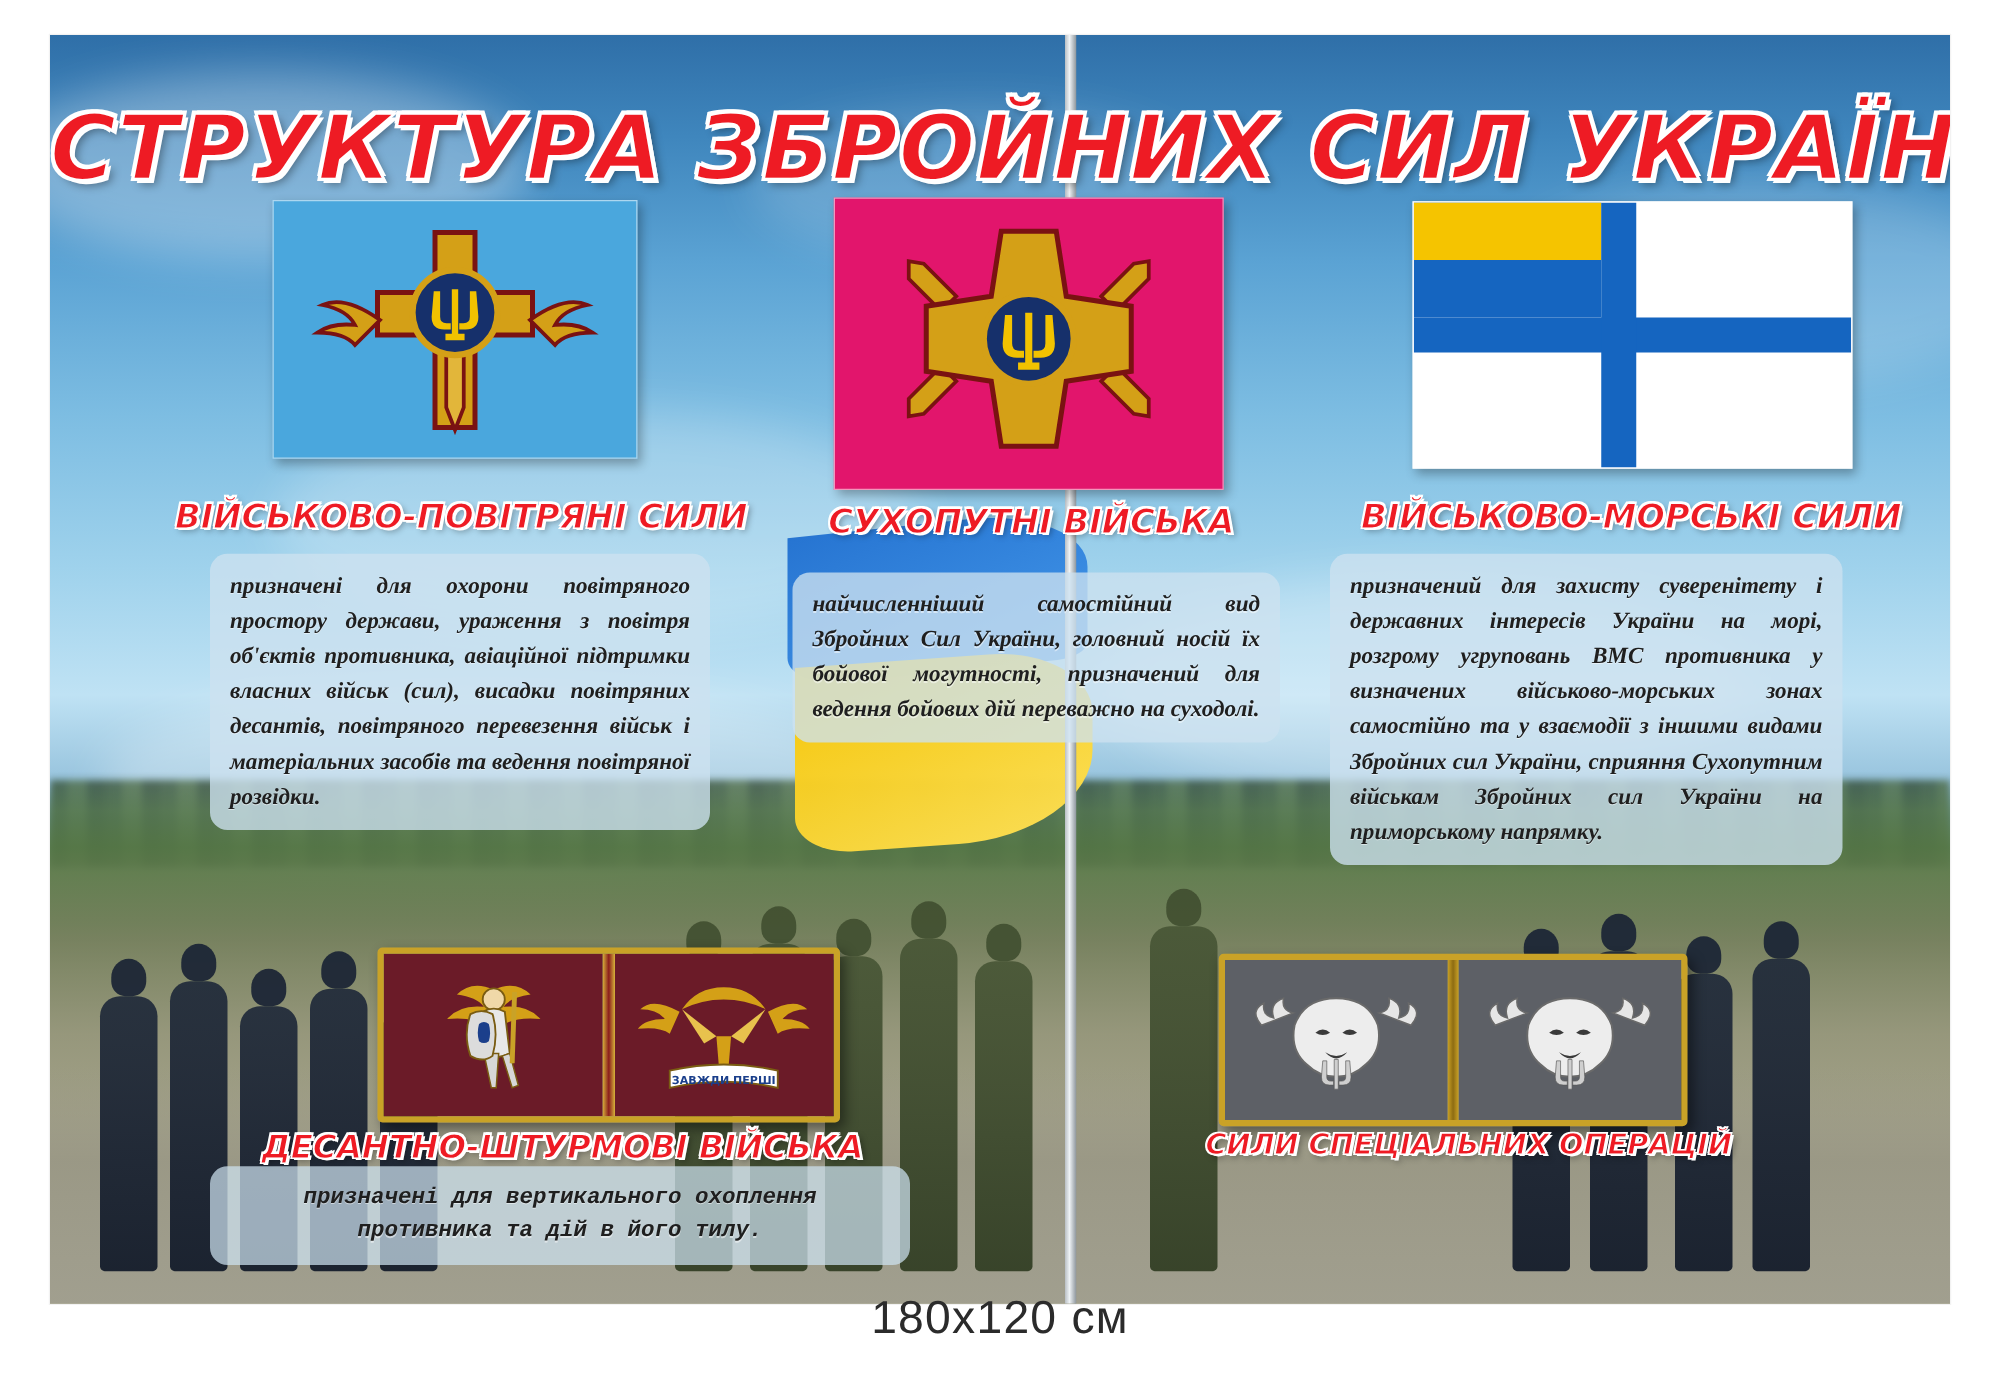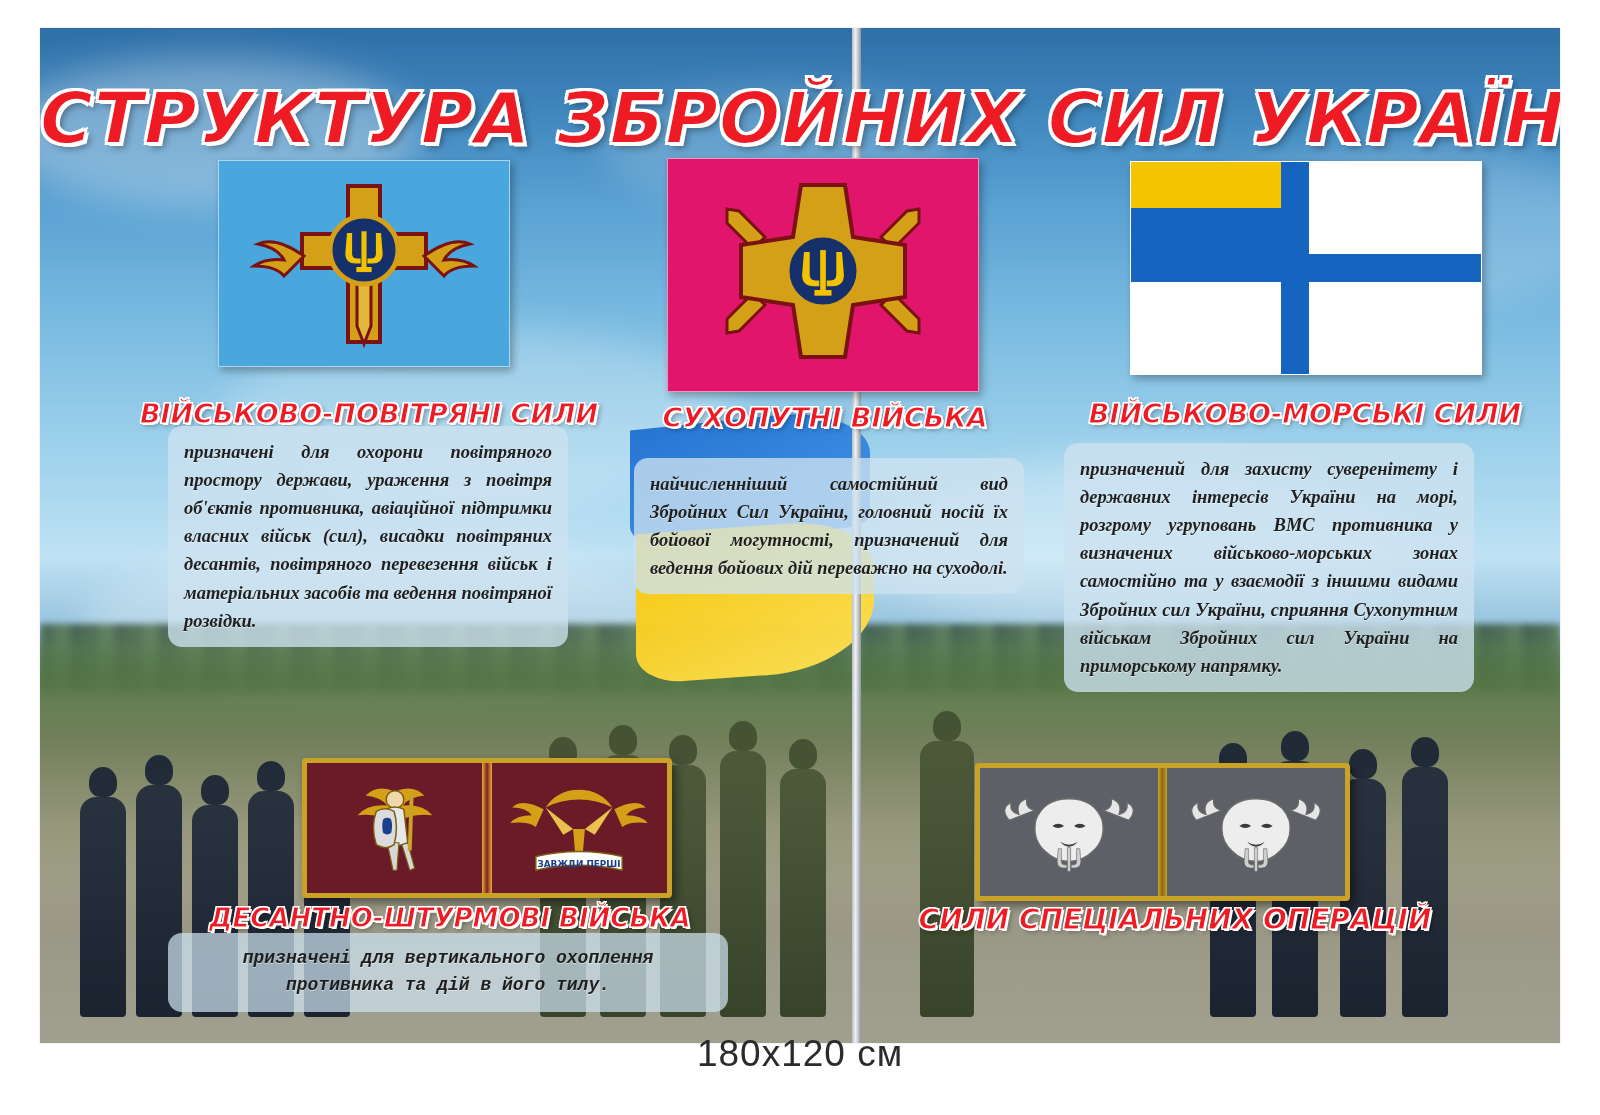--- a/index.html
+++ b/index.html
@@ -199,39 +199,39 @@
        1px -1px 0 #ffffff,
       -1px  1px 0 #ffffff,
        3px 3px 5px rgba(0,0,0,0.35);
     white-space: nowrap;
     text-align: center;
   }
   .h-af   { left: 94px;  top: 370px; width: 470px; }
   .h-land { left: 570px; top: 374px; width: 430px; }
   .h-navy { left: 1010px; top: 370px; width: 510px; }
   .h-air-assault { left: 130px; top: 875px; width: 560px; font-size: 26px; }
-  .h-sof  { left: 855px; top: 875px; width: 560px; font-size: 28px; }
+  .h-sof  { left: 855px; top: 875px; width: 560px; font-size: 23px; }
 
   
   .desc {
     position: absolute;
     background: rgba(205,226,240,0.78);
     border-radius: 14px;
     padding: 12px 16px;
     box-sizing: border-box;
     font-family: "Liberation Serif", serif;
     font-style: italic;
     font-weight: bold;
     font-size: 18.5px;
     line-height: 1.52;
     color: #1f1f1f;
     text-align: justify;
     text-shadow: 0 1px 0 rgba(255,255,255,0.5);
   }
-  .d-af   { left: 128px;  top: 398px; width: 400px; }
+  .d-af   { left: 128px;  top: 415px; width: 400px; }
   .d-land { left: 594px;  top: 430px; width: 390px; }
   .d-navy { left: 1024px; top: 415px; width: 410px; }
   .d-air-assault {
     left: 128px; top: 905px; width: 560px;
     text-align: center; font-size: 18px;
     background: rgba(205,226,240,0.72);
     font-family: Liberation Mono, monospace;
   }
   .d-sof {
     left: 820px; top: 900px; width: 600px;

